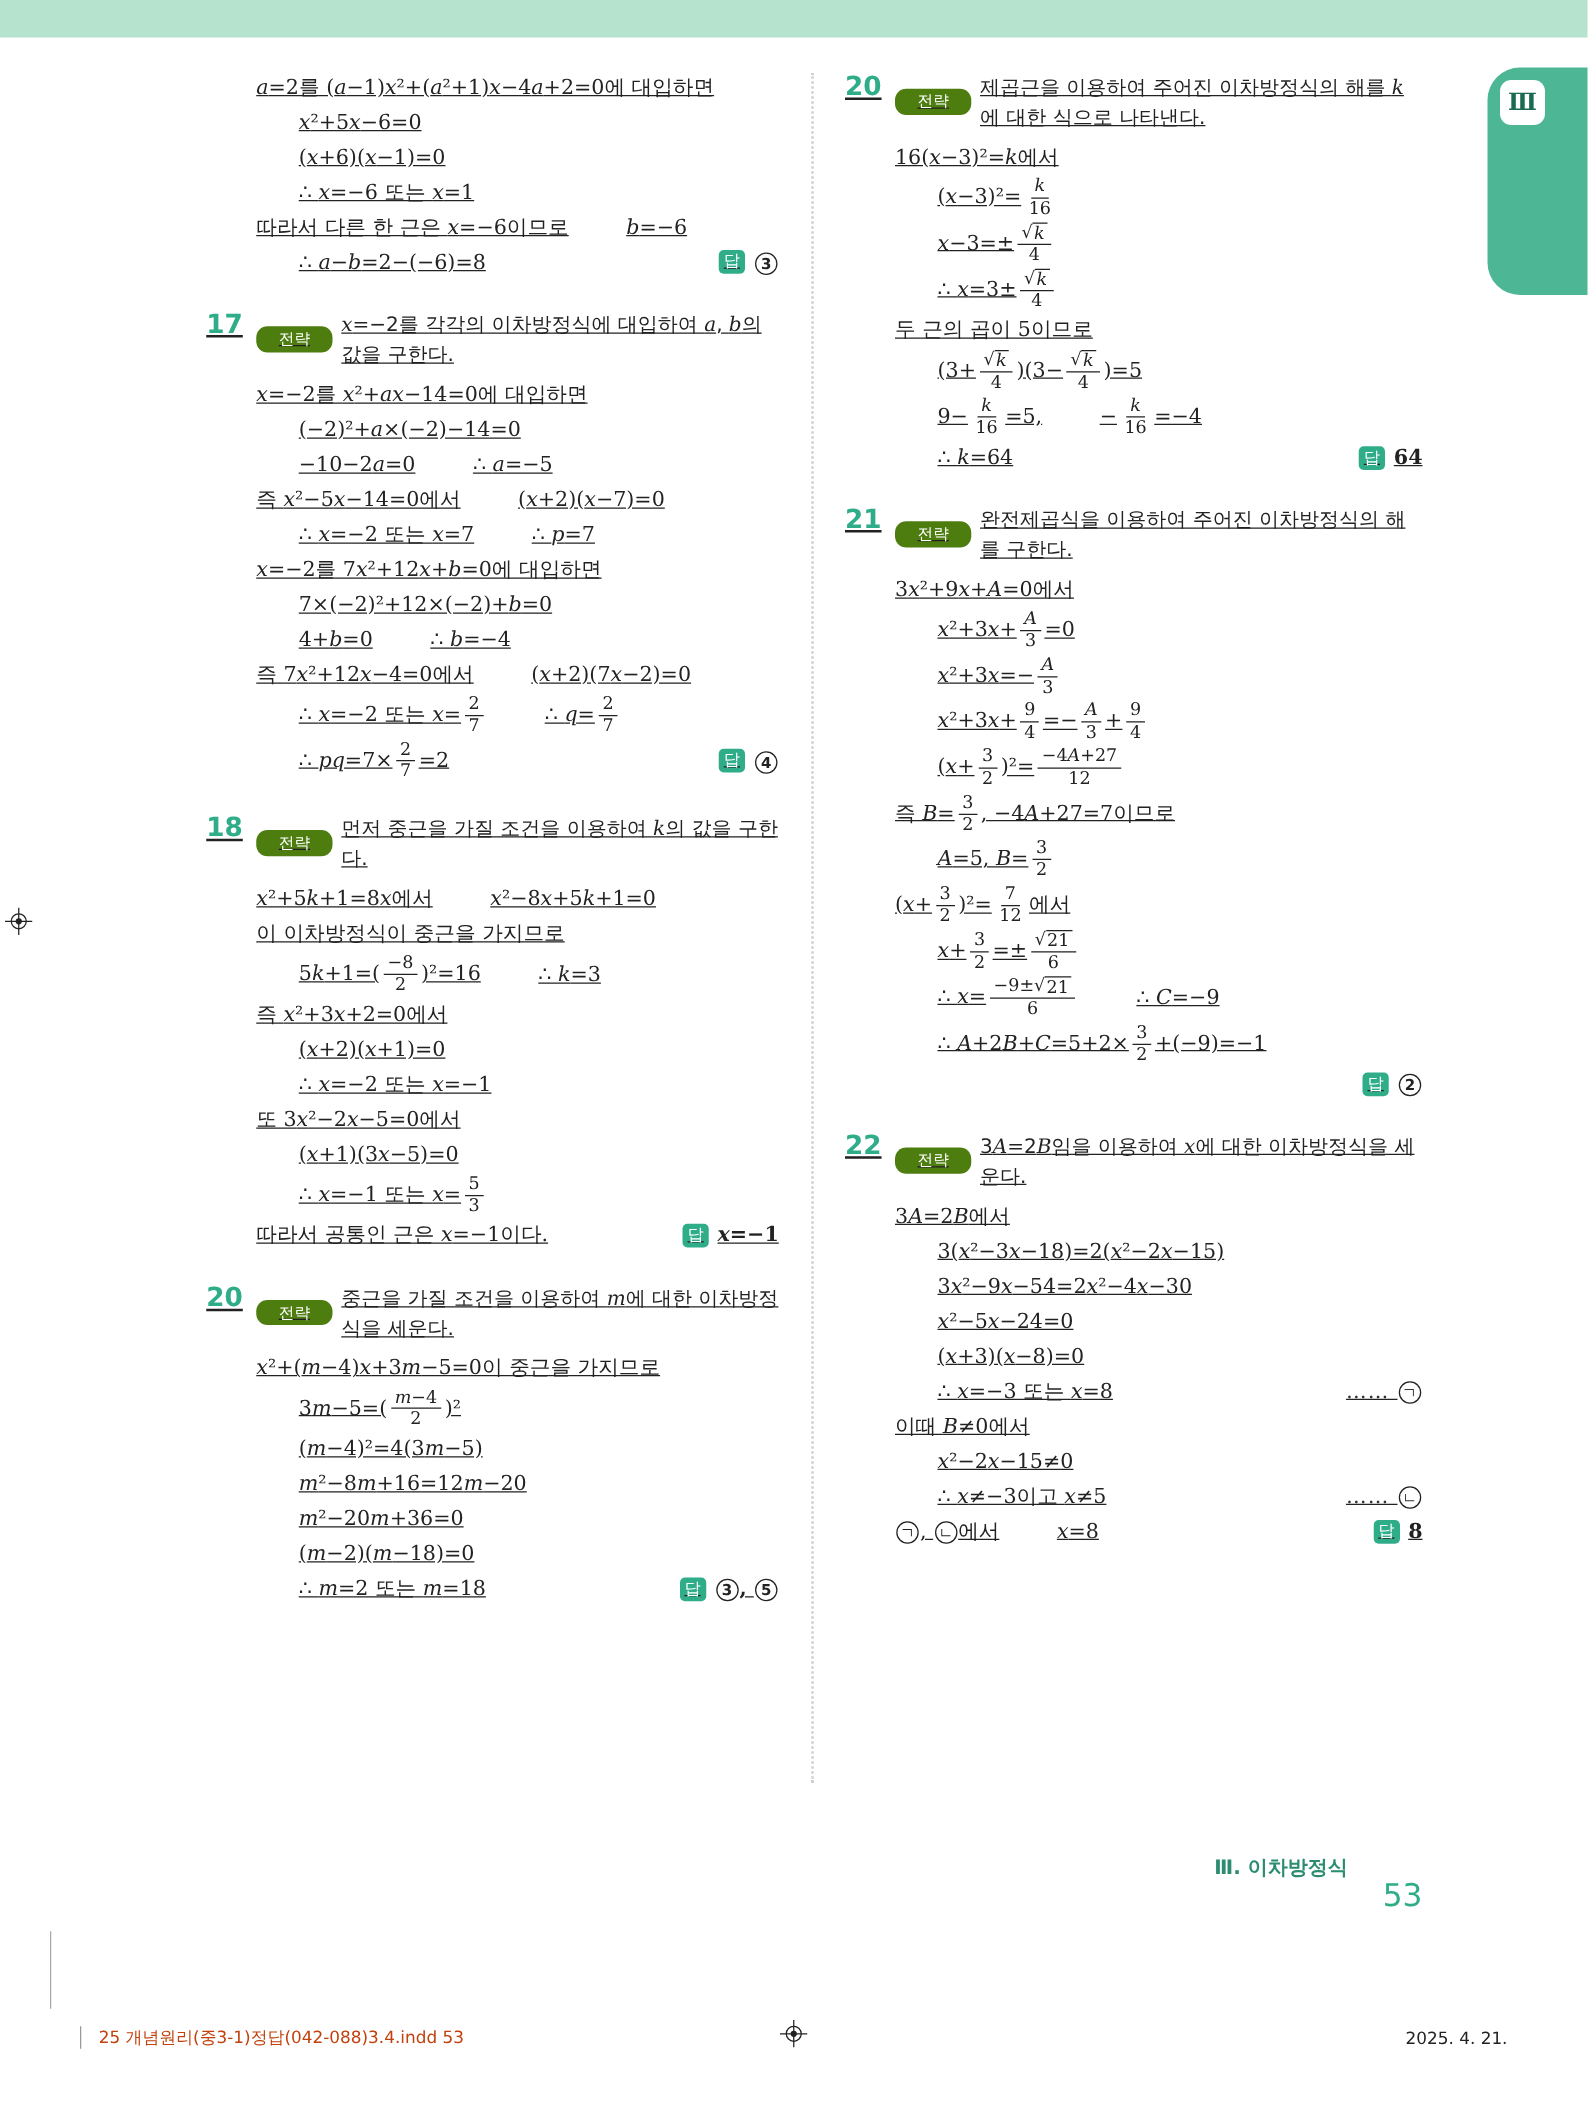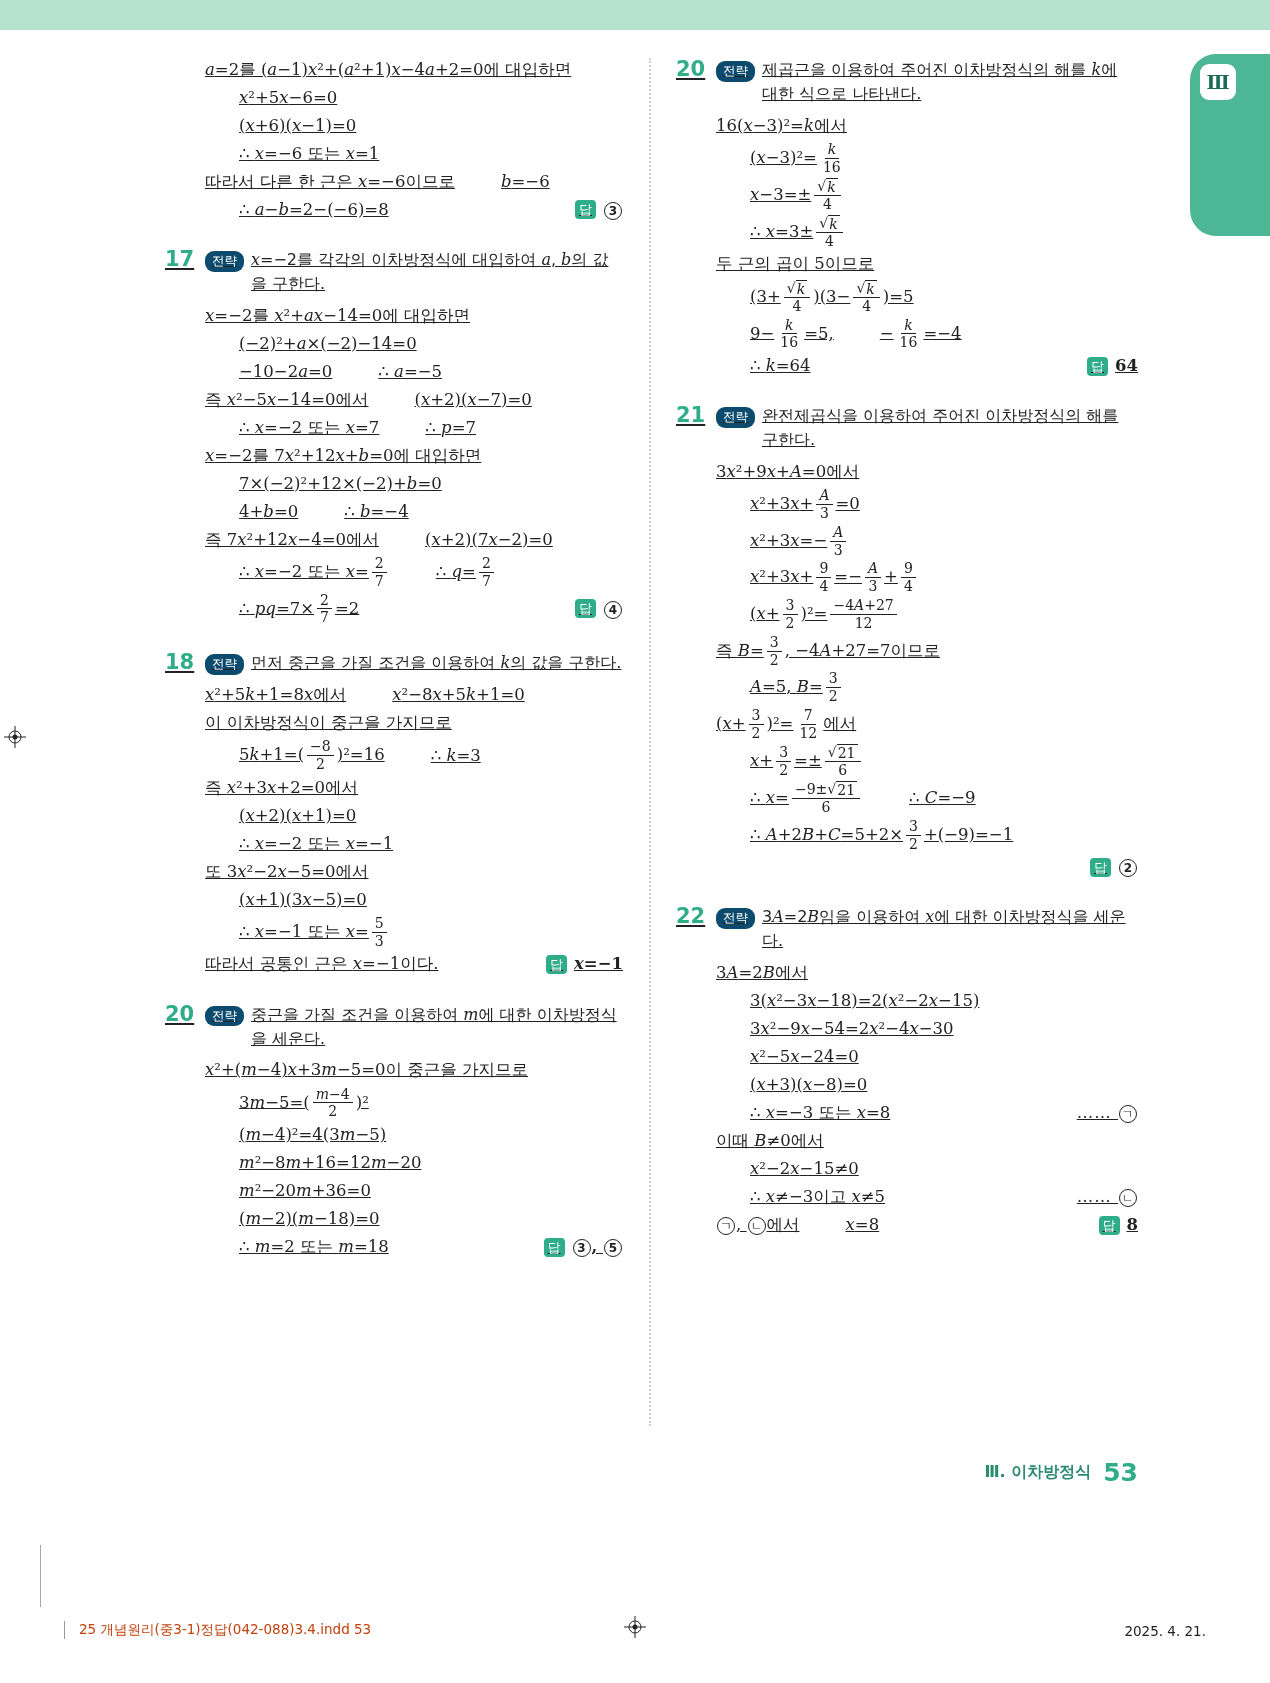--- a/index.html
+++ b/index.html
@@ -11,43 +11,43 @@
     display:flex;align-items:center;justify-content:center;font-size:19px;font-weight:bold;color:#1b6b54;
     font-family:"DejaVu Serif",serif;}
   .col{position:absolute;top:56px;text-decoration:underline;}
   .col-left{left:165px;width:458px;}
   .col-right{left:676px;width:462px;}
   .col-divider{position:absolute;left:649px;top:58px;height:1368px;border-left:2px dotted #cfcfcf;}
   .block{display:flex;margin-bottom:22px;}
   .bnum{width:40px;flex:none;font-weight:bold;font-size:21px;color:#2fad89;line-height:1.25;}
   .bbody{flex:1;min-width:0;}
   .strategy{display:flex;align-items:flex-start;gap:7px;margin:2px 0 6px;font-size:16px;line-height:1.5;}
-  .sbadge{flex:none;background:#0c4a6e;color:#fff;font-size:12.5px;line-height:1;padding:4px 7px;border-radius:9px;margin-top:3px;}
+  .sbadge{flex:none;background:#4d7c0f;color:#fff;font-size:12.5px;line-height:1;padding:4px 18px;border-radius:9px;margin-top:13px;}
   .line{display:flex;align-items:center;min-height:28px;font-size:16.5px;margin:0;
     font-family:"DejaVu Serif","DejaVu Sans",serif;line-height:1.35;}
   .in1{padding-left:34px;}
   .seg2{margin-left:46px;}
   .note{margin-left:auto;padding-left:20px;color:#333;letter-spacing:1px;}
   .ans{margin-left:auto;display:inline-flex;align-items:center;gap:7px;padding-left:16px;}
   .abadge{background:#2fad89;color:#fff;font-size:13px;line-height:1;padding:3px 4px;border-radius:4px;
     font-family:"DejaVu Sans",sans-serif;}
   .aval{font-weight:bold;}
   i{font-family:"DejaVu Serif",serif;font-style:italic;}
   .frac{display:inline-flex;flex-direction:column;align-items:center;vertical-align:middle;margin:1px 3px;
     font-size:0.85em;line-height:1.2;}
   .frac .num{border-bottom:1.3px solid #222;padding:0 3px;text-align:center;display:inline-flex;align-items:flex-end;justify-content:center;}
   .frac .den{padding:0 3px;text-align:left;}
   .sqrt{display:inline-flex;align-items:flex-start;}
   .sqrt .rad{line-height:1.15;}
   .sqrt .vinc{border-top:1.3px solid #222;line-height:1.15;padding:0 2px 0 1px;}
   .circ{display:inline-flex;align-items:center;justify-content:center;width:18px;height:18px;border:1.3px solid #222;
     border-radius:50%;font-size:12px;font-family:"DejaVu Sans",sans-serif;flex:none;margin:0 1px;font-style:normal;}
-  .chapter-footer{position:absolute;top:1458px;right:132px;display:flex;align-items:center;gap:12px;}
+  .chapter-footer{position:absolute;top:1458px;right:132px;display:flex;align-items:center;gap:28px;}
   .chapter-name{color:#2c8c70;font-size:16px;font-weight:bold;}
-  .chapter-page{color:#2fad89;font-size:25px;font-weight:bold;}
+  .chapter-page{color:#2fad89;font-size:25px;font-weight:normal;margin-top:44px;}
   .print-footer-left{position:absolute;left:64px;bottom:44px;font-size:13.5px;color:#c2410c;border-left:1px solid #999;padding-left:14px;}
   .print-footer-right{position:absolute;right:64px;bottom:44px;font-size:13.5px;color:#222;}
   .regmark{position:absolute;}
   .trim-mark{position:absolute;left:40px;top:1545px;width:1px;height:62px;background:#aaa;}
 </style>
 </head>
 <body>
 
 <div class="topbar"></div>
 

